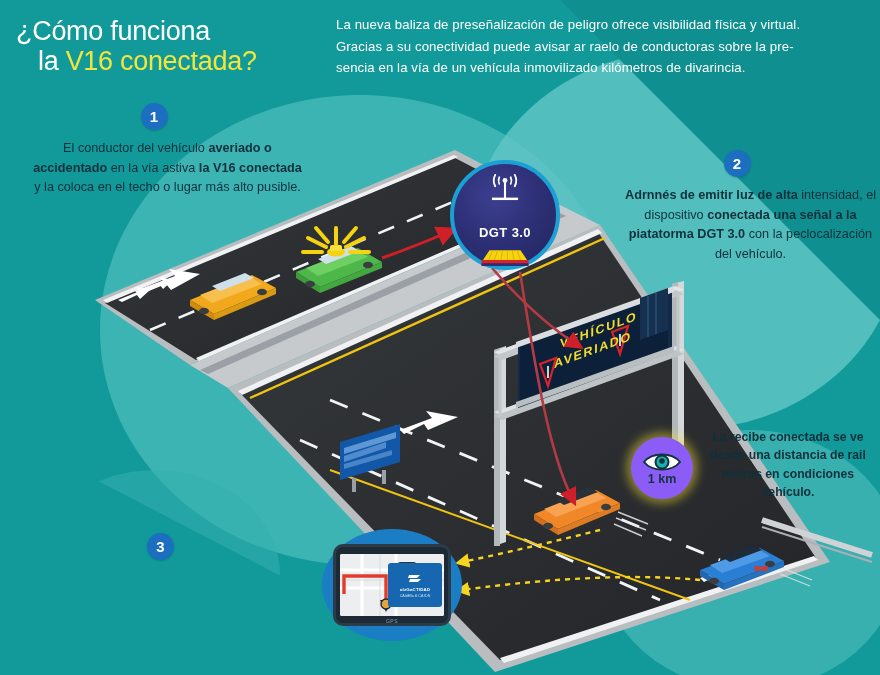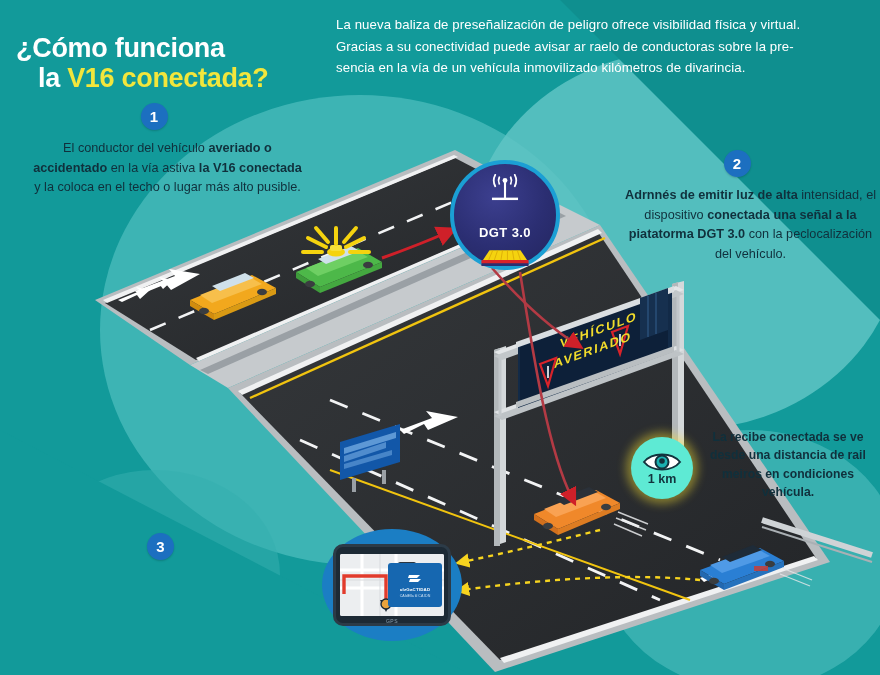--- a/index.html
+++ b/index.html
@@ -21,22 +21,22 @@
     position:absolute; left:560px; top:0; width:430px; height:430px;
     background:#0f8f8f; clip-path:polygon(100% 0,100% 100%,0 0);
   }
   .wedge2 {
     position:absolute; left:0; top:430px; width:500px; height:260px;
     background:#129a9a; clip-path:polygon(0 100%,100% 100%,0 0);
   }
 
   
   .title {
-    position:absolute; left:16px; top:33px; width:330px;
-    font-size:27px; font-weight:bold; line-height:1.12;
+    position:absolute; left:16px; top:16px; width:330px;
+    font-size:27px; font-weight:normal; line-height:1.12;
     color:#ffffff; letter-spacing:-.3px;
   }
   .title .hl { color:#f2e63c; }
   .title .l2 { padding-left:22px; display:block; }
 
   .intro {
     position:absolute; left:336px; top:14px; width:540px;
     color:#ffffff; font-size:13.2px; line-height:1.63;
     letter-spacing:.1px;
   }
@@ -75,21 +75,21 @@
   }
   .dgt .label {
     color:#fff; font-size:13px; font-weight:bold; letter-spacing:.4px;
     margin-top:18px;
   }
   .dgt .antenna { position:relative; width:56px; height:40px; }
 
   
   .eye {
     position:absolute; left:631px; top:437px; width:62px; height:62px;
-    border-radius:50%; background:#5eead4;
+    border-radius:50%; background:#8b5cf6;
     display:flex; flex-direction:column; align-items:center; justify-content:center;
     box-shadow:0 0 10px 5px rgba(247,223,51,.45);
   }
   .eye .km { font-size:12.5px; font-weight:bold; color:#12333d; margin-top:-1px; }
 
   
   .gps {
     position:absolute; left:322px; top:529px; width:140px; height:112px;
     border-radius:50%; background:#1b7ec4;
     display:flex; align-items:center; justify-content:center;
@@ -352,21 +352,21 @@
   </div>
 
   <div class="step" id="step3">
     <div class="badge">3</div>
   </div>
 
   <div class="note">
     <div>La recibe conectada se ve</div>
     <div>desde una distancia de rail</div>
     <div>meiros en condiciones</div>
-    <div>vehícula.</div>
+    <div>vehículo.</div>
   </div>
 
   <div class="dgt">
     <svg class="antenna" viewBox="0 0 56 40">
       <line x1="28" y1="10" x2="28" y2="30" stroke="#ffffff" stroke-width="2.6"></line>
       <rect x="12" y="29" width="32" height="3" fill="#ffffff"></rect>
       <circle cx="28" cy="8" r="3" fill="#ffffff"></circle>
       <g fill="none" stroke="#ffffff" stroke-width="2.2" stroke-linecap="round">
         <path d="M21,12 A9,9 0 0 1 21,4"></path>
         <path d="M35,12 A9,9 0 0 0 35,4"></path>

